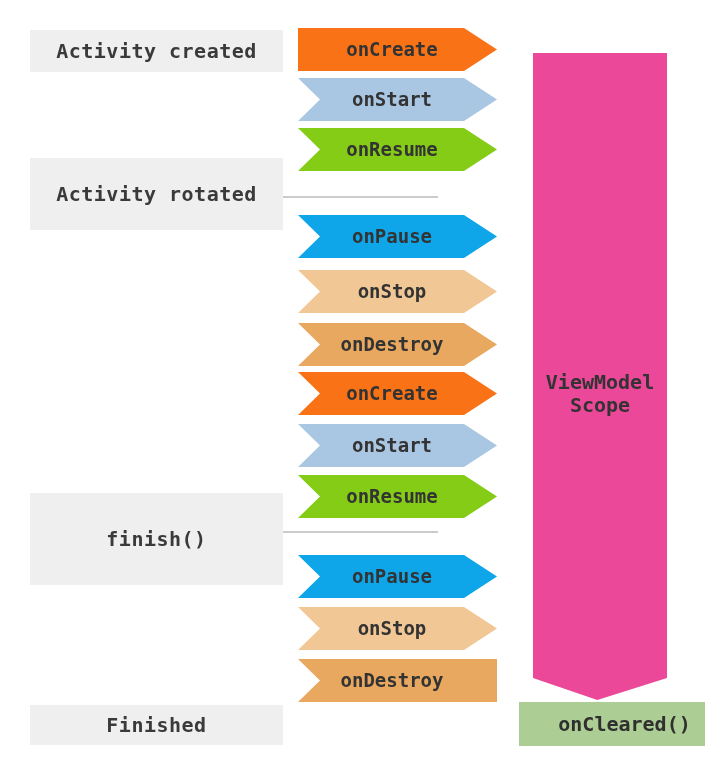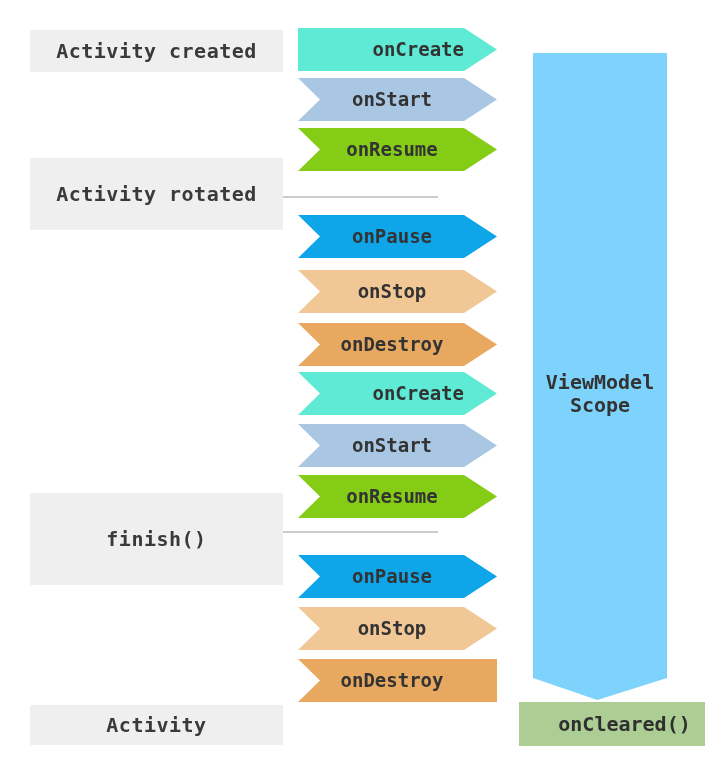--- a/index.html
+++ b/index.html
@@ -54,35 +54,35 @@
     padding-right: 33px;
     box-sizing: border-box;
     clip-path: polygon(0 0, calc(100% - 33px) 0, 100% 50%, calc(100% - 33px) 100%, 0 100%, 22px 50%);
   }
   .arrow.flat-left {
     clip-path: polygon(0 0, calc(100% - 33px) 0, 100% 50%, calc(100% - 33px) 100%, 0 100%);
   }
   .arrow.flat-right {
     clip-path: polygon(0 0, 100% 0, 100% 100%, 0 100%, 22px 50%);
   }
-  .blue-dark    { background: #5eead4; text-align: right; }
+  .blue-dark    { background: #f97316; }
   .blue-mid     { background: #a9c6e2; }
   .blue-light   { background: #84cc16; }
   .orange-light { background: #0ea5e9; }
   .orange-mid   { background: #f1c795; }
   .orange-dark  { background: #e9a85f; }
 
   
   .scope-arrow {
     position: absolute;
     left: 533px;
     top: 53px;
     width: 134px;
     height: 647px;
-    background: #7dd3fc;
+    background: #ec4899;
     clip-path: polygon(0 0, 100% 0, 100% calc(100% - 22px), 48% 100%, 0 calc(100% - 22px));
   }
   .scope-label {
     position: absolute;
     top: 318px;
     left: 0;
     width: 100%;
     text-align: center;
     font-size: 20px;
     line-height: 23px;
@@ -106,21 +106,21 @@
   }
 </style>
 </head>
 <body>
 
 <div class="canvas">
 
   <div class="state-box" style="top:30px;height:42px">Activity created</div>
   <div class="state-box" style="top:158px;height:72px">Activity rotated</div>
   <div class="state-box" style="top:493px;height:92px">finish()</div>
-  <div class="state-box" style="top:705px;height:40px">Activity</div>
+  <div class="state-box" style="top:705px;height:40px">Finished</div>
 
   <div class="hline" style="top:196px"></div>
   <div class="hline" style="top:531px"></div>
 
   <div class="arrow blue-dark flat-left" style="top:28px">onCreate</div>
   <div class="arrow blue-mid" style="top:78px">onStart</div>
   <div class="arrow blue-light" style="top:128px">onResume</div>
 
   <div class="arrow orange-light" style="top:215px">onPause</div>
   <div class="arrow orange-mid" style="top:270px">onStop</div>

